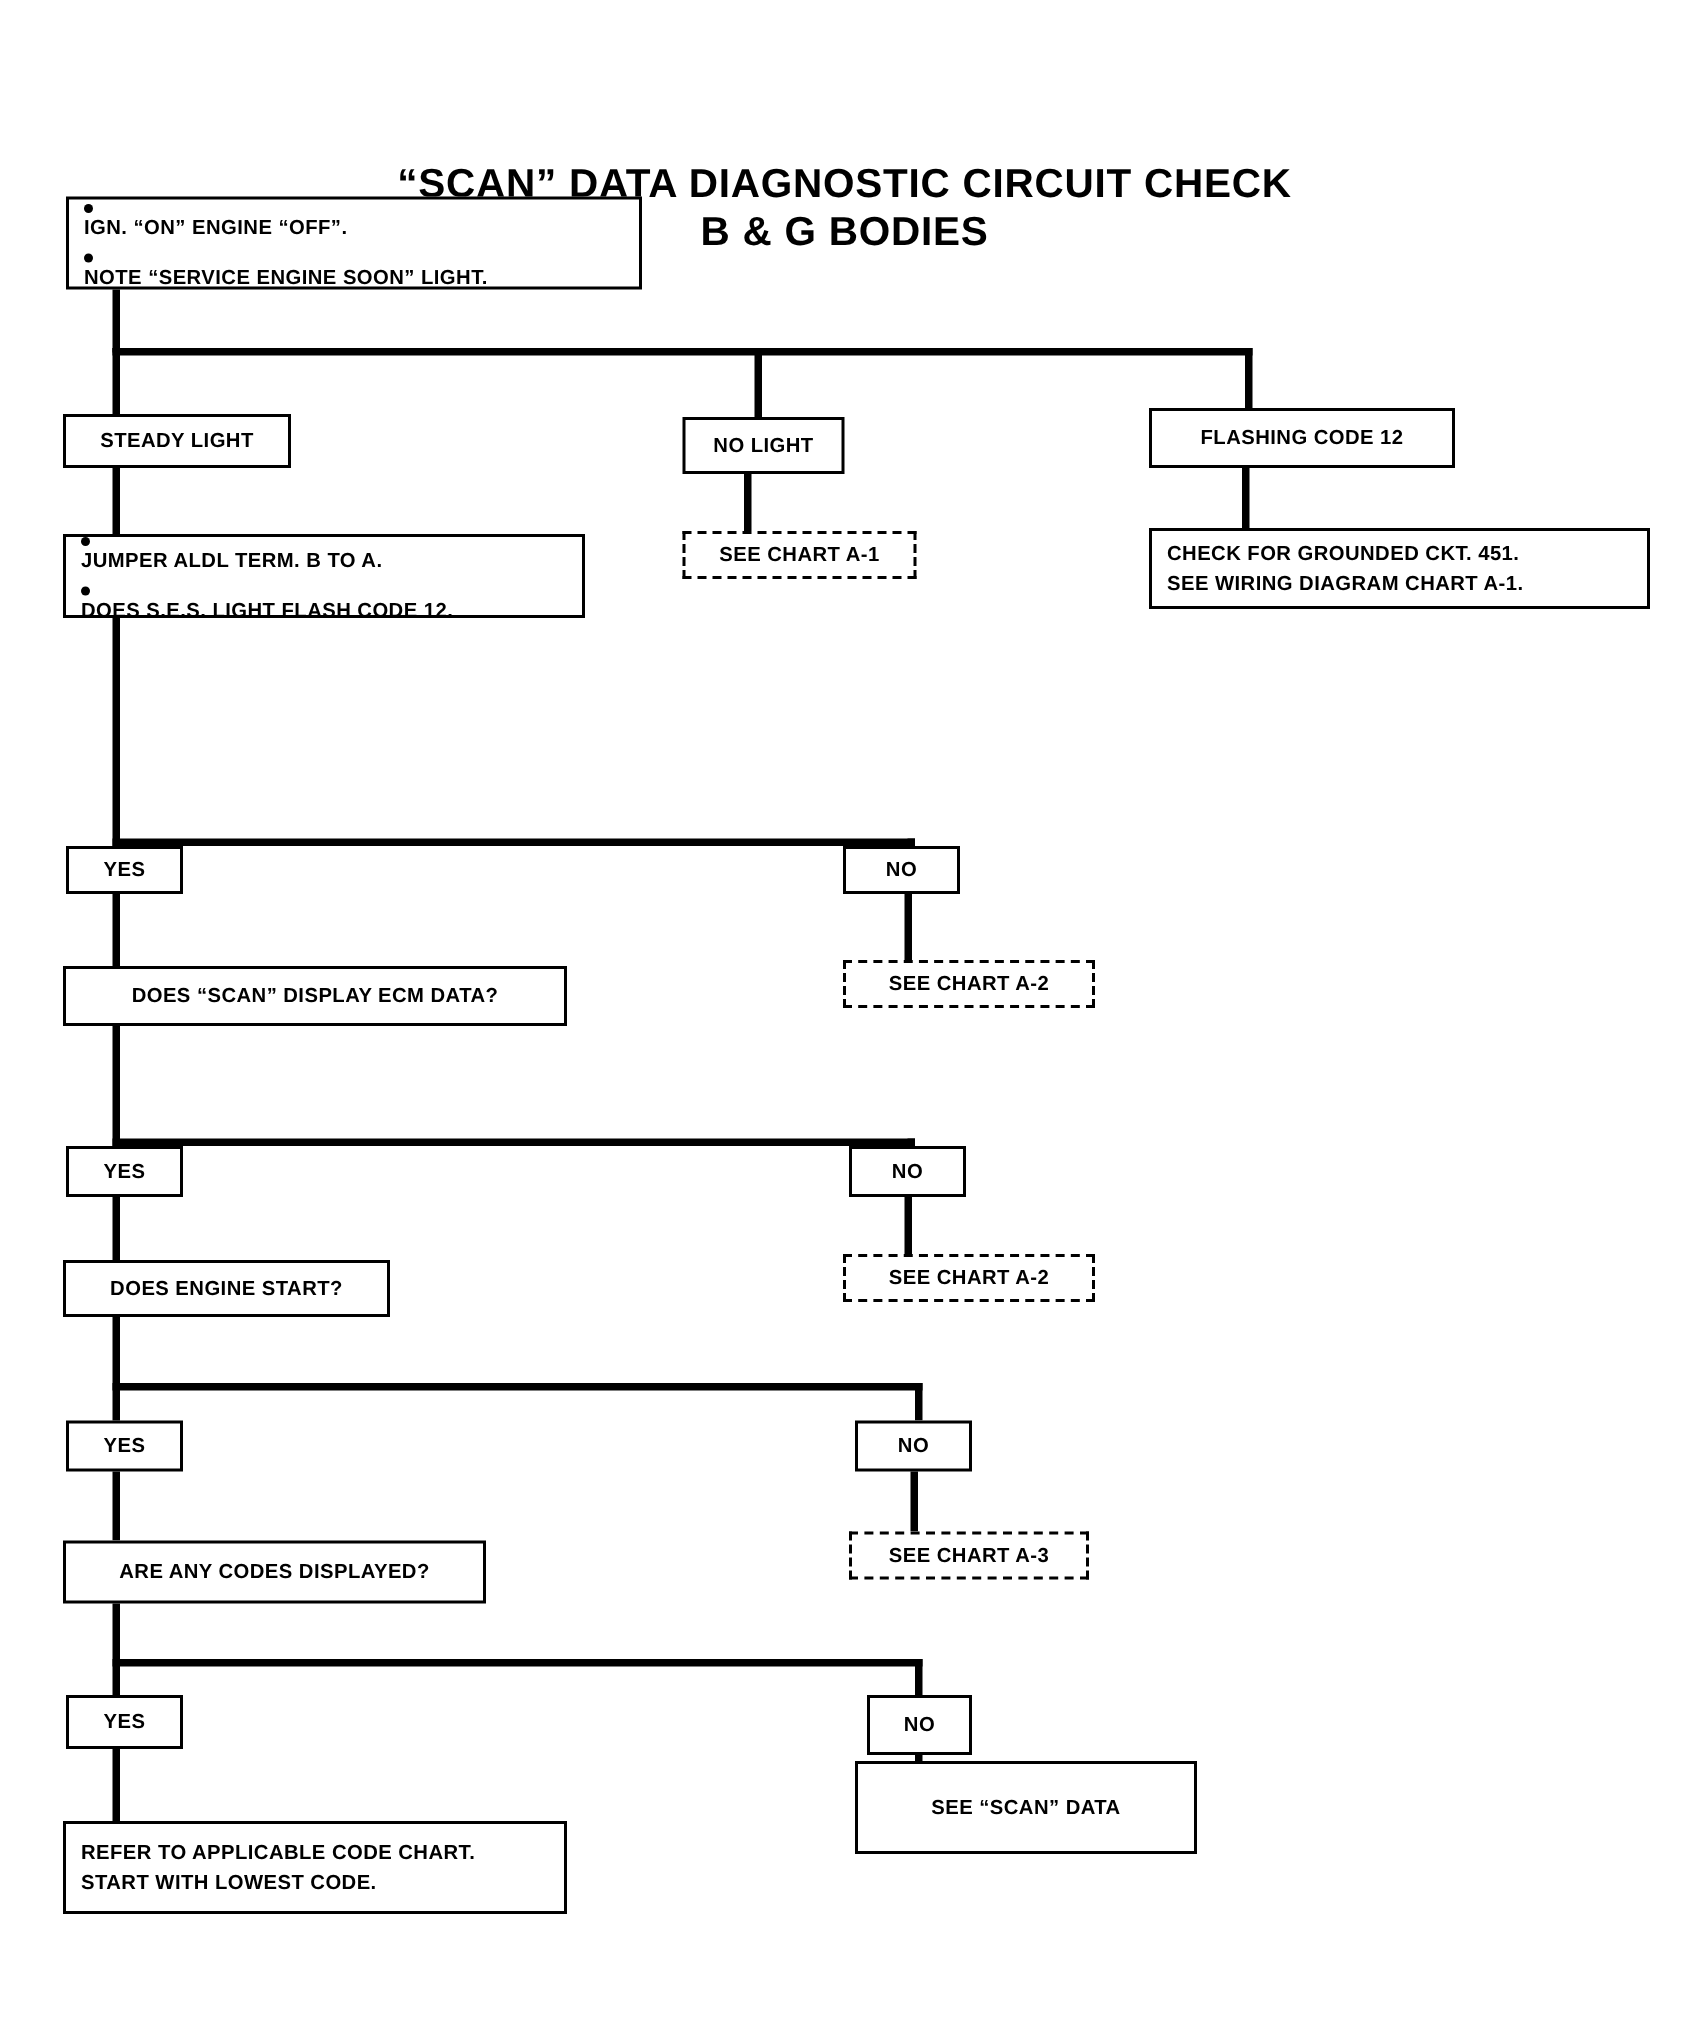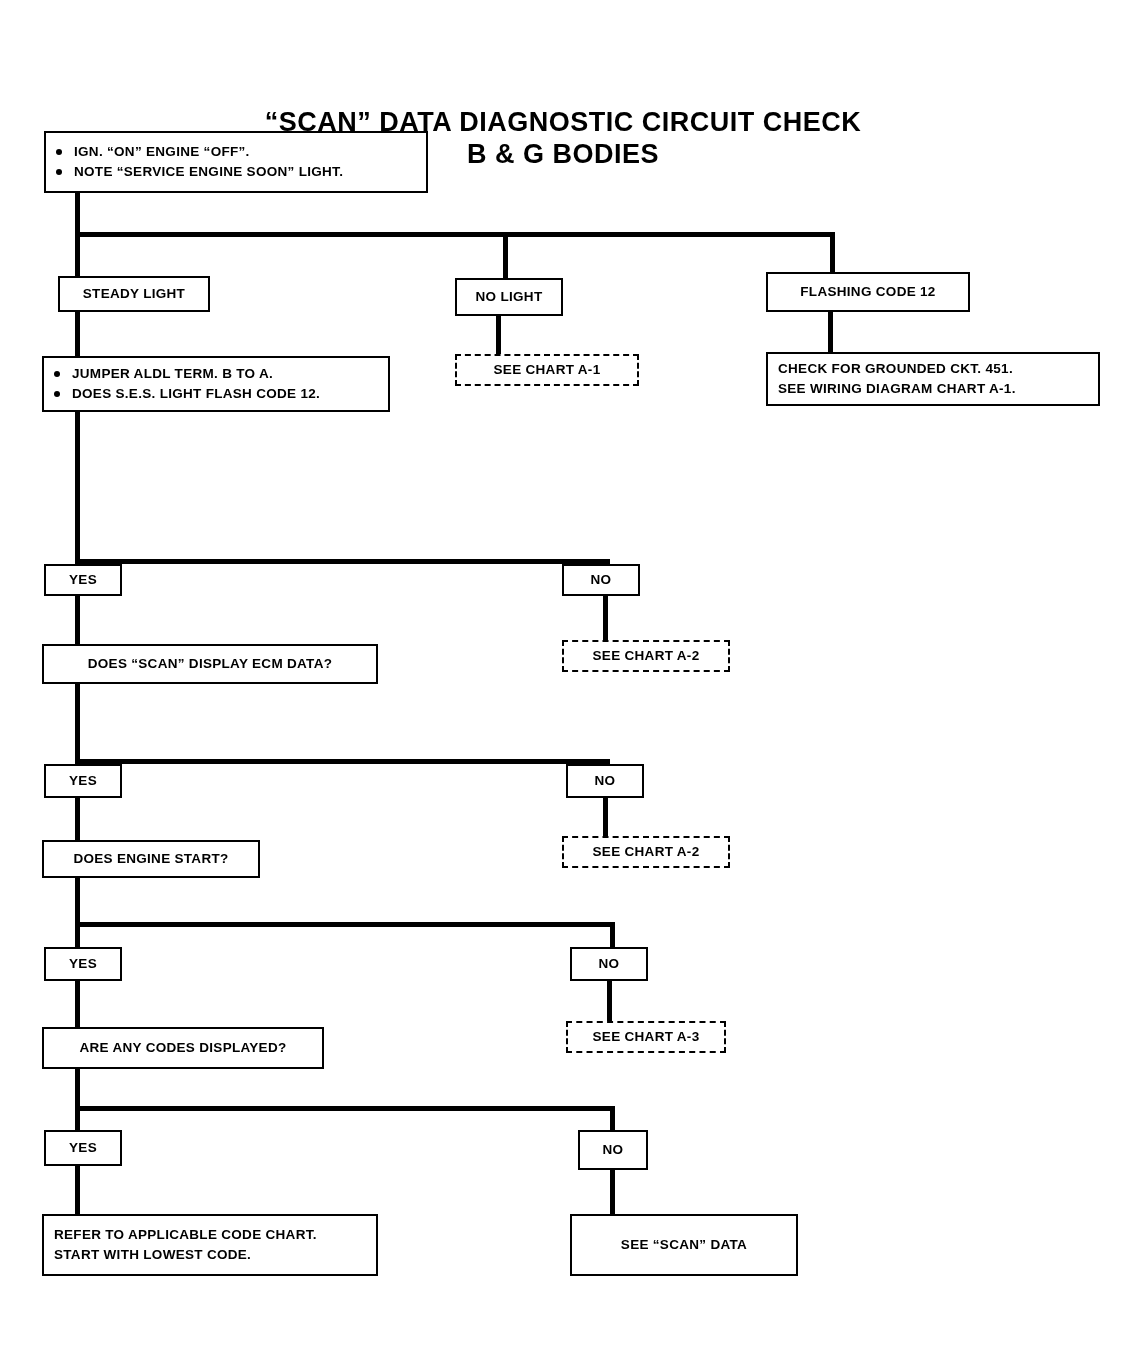--- a/index.html
+++ b/index.html
@@ -54,20 +54,21 @@
     border: 2px dashed #000;
   }
   .box.center {
     align-items: center;
     text-align: center;
   }
   .bullet-row {
     display: flex;
     align-items: flex-start;
     white-space: nowrap;
+    flex-direction: column;
   }
   .bullet-dot {
     display: inline-block;
     width: 6px;
     height: 6px;
     border-radius: 50%;
     background: #000;
     margin-right: 12px;
     margin-top: 7px;
     flex: 0 0 auto;
@@ -99,35 +100,35 @@
     </div>
   </div>
 
   <div class="line" style="left:75px; top:193px; width:5px; height:42px;"></div>
 
   <div class="line" style="left:75px; top:232px; width:760px; height:5px;"></div>
   <div class="line" style="left:75px; top:232px; width:5px; height:44px;"></div>
   <div class="line" style="left:503px; top:232px; width:5px; height:46px;"></div>
   <div class="line" style="left:830px; top:232px; width:5px; height:40px;"></div>
 
-  <div class="box center" style="left:42px; top:276px; width:152px; height:36px;margin-left:16px;">
+  <div class="box center" style="left:42px; top:276px; width:152px; height:36px;">
     <span>STEADY LIGHT</span>
   </div>
 
   <div class="box center" style="left:455px; top:278px; width:108px; height:38px;">
     <span>NO LIGHT</span>
   </div>
 
   <div class="box center" style="left:766px; top:272px; width:204px; height:40px;">
     <span>FLASHING CODE 12</span>
   </div>
 
   <div class="line" style="left:496px; top:316px; width:5px; height:38px;"></div>
 
-  <div class="box center dashed" style="left:455px; top:354px; width:184px; height:32px;">
+  <div class="box center dashed" style="left:455px; top:354px; width:156px; height:32px;">
     <span>SEE CHART A-1</span>
   </div>
 
   <div class="line" style="left:828px; top:312px; width:5px; height:40px;"></div>
 
   <div class="box" style="left:766px; top:352px; width:334px; height:54px;">
     <span>CHECK FOR GROUNDED CKT. 451.</span>
     <span>SEE WIRING DIAGRAM CHART A-1.</span>
   </div>
 
@@ -223,17 +224,17 @@
   </div>
 
   <div class="line" style="left:75px; top:1166px; width:5px; height:48px;"></div>
   <div class="line" style="left:610px; top:1170px; width:5px; height:44px;"></div>
 
   <div class="box" style="left:42px; top:1214px; width:336px; height:62px;">
     <span>REFER TO APPLICABLE CODE CHART.</span>
     <span>START WITH LOWEST CODE.</span>
   </div>
 
-  <div class="box center" style="left:570px; top:1214px; width:228px; height:62px;">
+  <div class="box center" style="left:570px; top:1174px; width:228px; height:62px;">
     <span>SEE “SCAN” DATA</span>
   </div>
 
 </div>
 
 </body></html>

